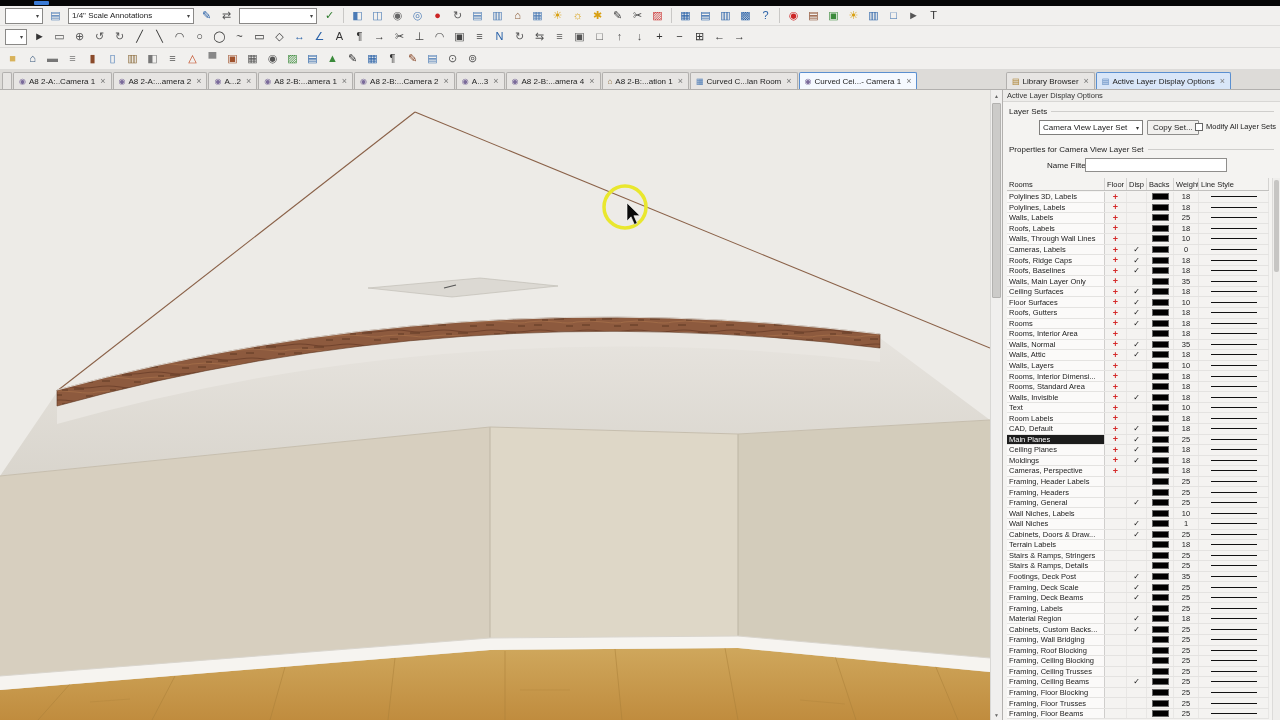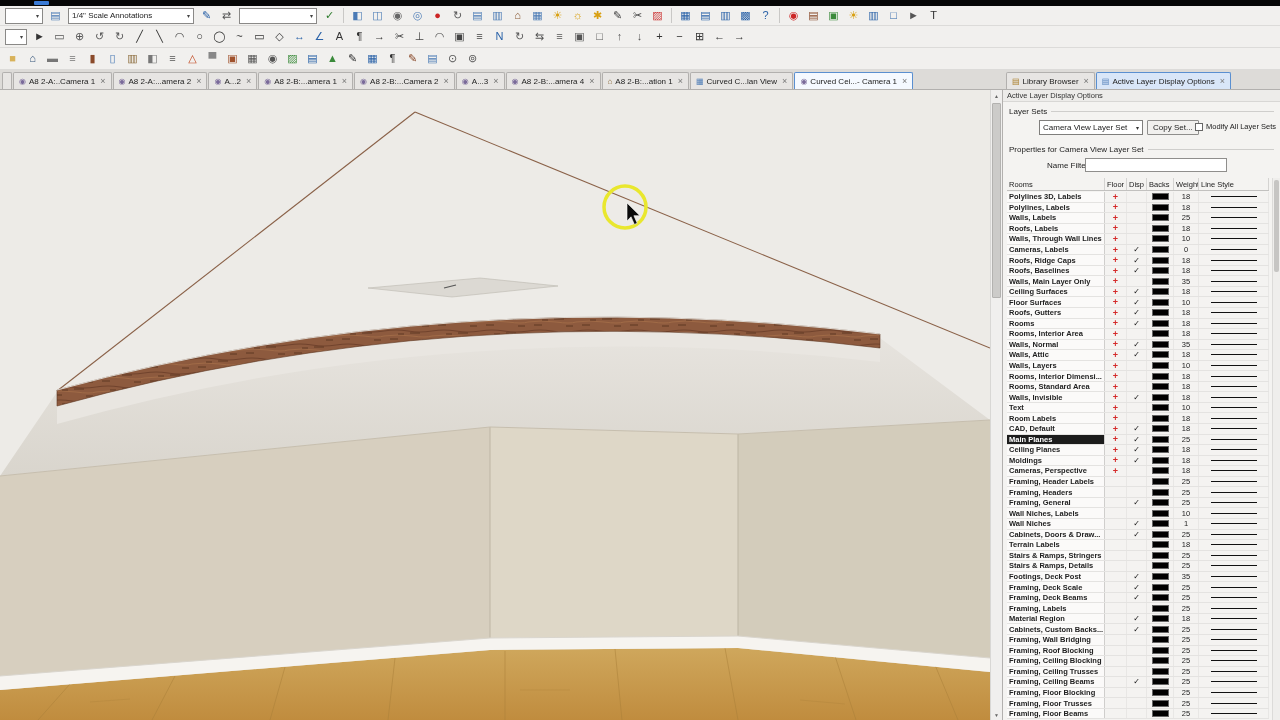--- a/index.html
+++ b/index.html
@@ -71,21 +71,21 @@
                   border:1px solid #8f8e8c; font-size:8px; padding:0 2px; background:#fff; }
 
   
   #ltable { position:absolute; top:88px; left:4px; width:262px; bottom:0; }
   .lthead, .tr { display:grid; grid-template-columns:98px 22px 20px 27px 25px 1fr; align-items:center; }
   .lthead { height:13px; font-size:7.5px; color:#222; border-bottom:1px solid #c2c1bf; }
   .hc { height:100%; display:flex; align-items:center; padding-left:2px; border-right:1px solid #d4d3d1; overflow:hidden; }
   .ltrows { position:absolute; top:14px; left:0; right:0; bottom:0; overflow:hidden; }
   .tr { height:10.56px; font-size:7.5px; border-bottom:1px solid #e4e3e1; }
   .td { height:100%; display:flex; align-items:center; border-right:1px solid #e8e7e5; overflow:hidden; }
-  .td.name { padding-left:2px; background:#fbfaf9; border-right:1px solid #cfcecc; white-space:nowrap;font-weight:bold; }
+  .td.name { padding-left:2px; background:#fbfaf9; border-right:1px solid #cfcecc; white-space:nowrap; }
   .tr.sel .name { background:#1c1c1c; color:#fff; }
   .td.used, .td.disp, .td.weight, .td.colorc, .td.lstylec { justify-content:center; }
   .plus { color:#d42a2a; font-weight:bold; font-size:9px; visibility:hidden; }
   .chk  { font-size:8px; color:#111; visibility:hidden; }
   .plus.on, .chk.on { visibility:visible; }
   .swatch { width:17px; height:7px; background:#000; border:1px solid #666; }
   .lstyle { height:1px; background:#111; width:46px; }
   #tbl-scroll { position:absolute; right:0; top:88px; bottom:0; width:8px; background:#efeeec;
                 border-left:1px solid #dcdbd9; }
   #tbl-scroll .thumb { position:absolute; top:2px; left:1px; width:5px; height:92px; background:#c6c5c3;
@@ -289,21 +289,21 @@
       </span>
 
       <span class="tab">
         <span class="tglyph" style="color: rgb(138, 106, 58);">⌂</span>
         <span class="tlabel">A8 2-B:...ation 1</span>
         <span class="tclose">×</span>
       </span>
 
       <span class="tab">
         <span class="tglyph" style="color: rgb(74, 122, 181);">▦</span>
-        <span class="tlabel">Curved C...lan View</span>
+        <span class="tlabel">Curved C...lan Room</span>
         <span class="tclose">×</span>
       </span>
 
       <span class="tab active">
         <span class="tglyph" style="color: rgb(122, 106, 154);">◉</span>
         <span class="tlabel">Curved Cei...- Camera 1</span>
         <span class="tclose">×</span>
       </span>
     </span>
   <span id="paneltabs" class="tabrow">

